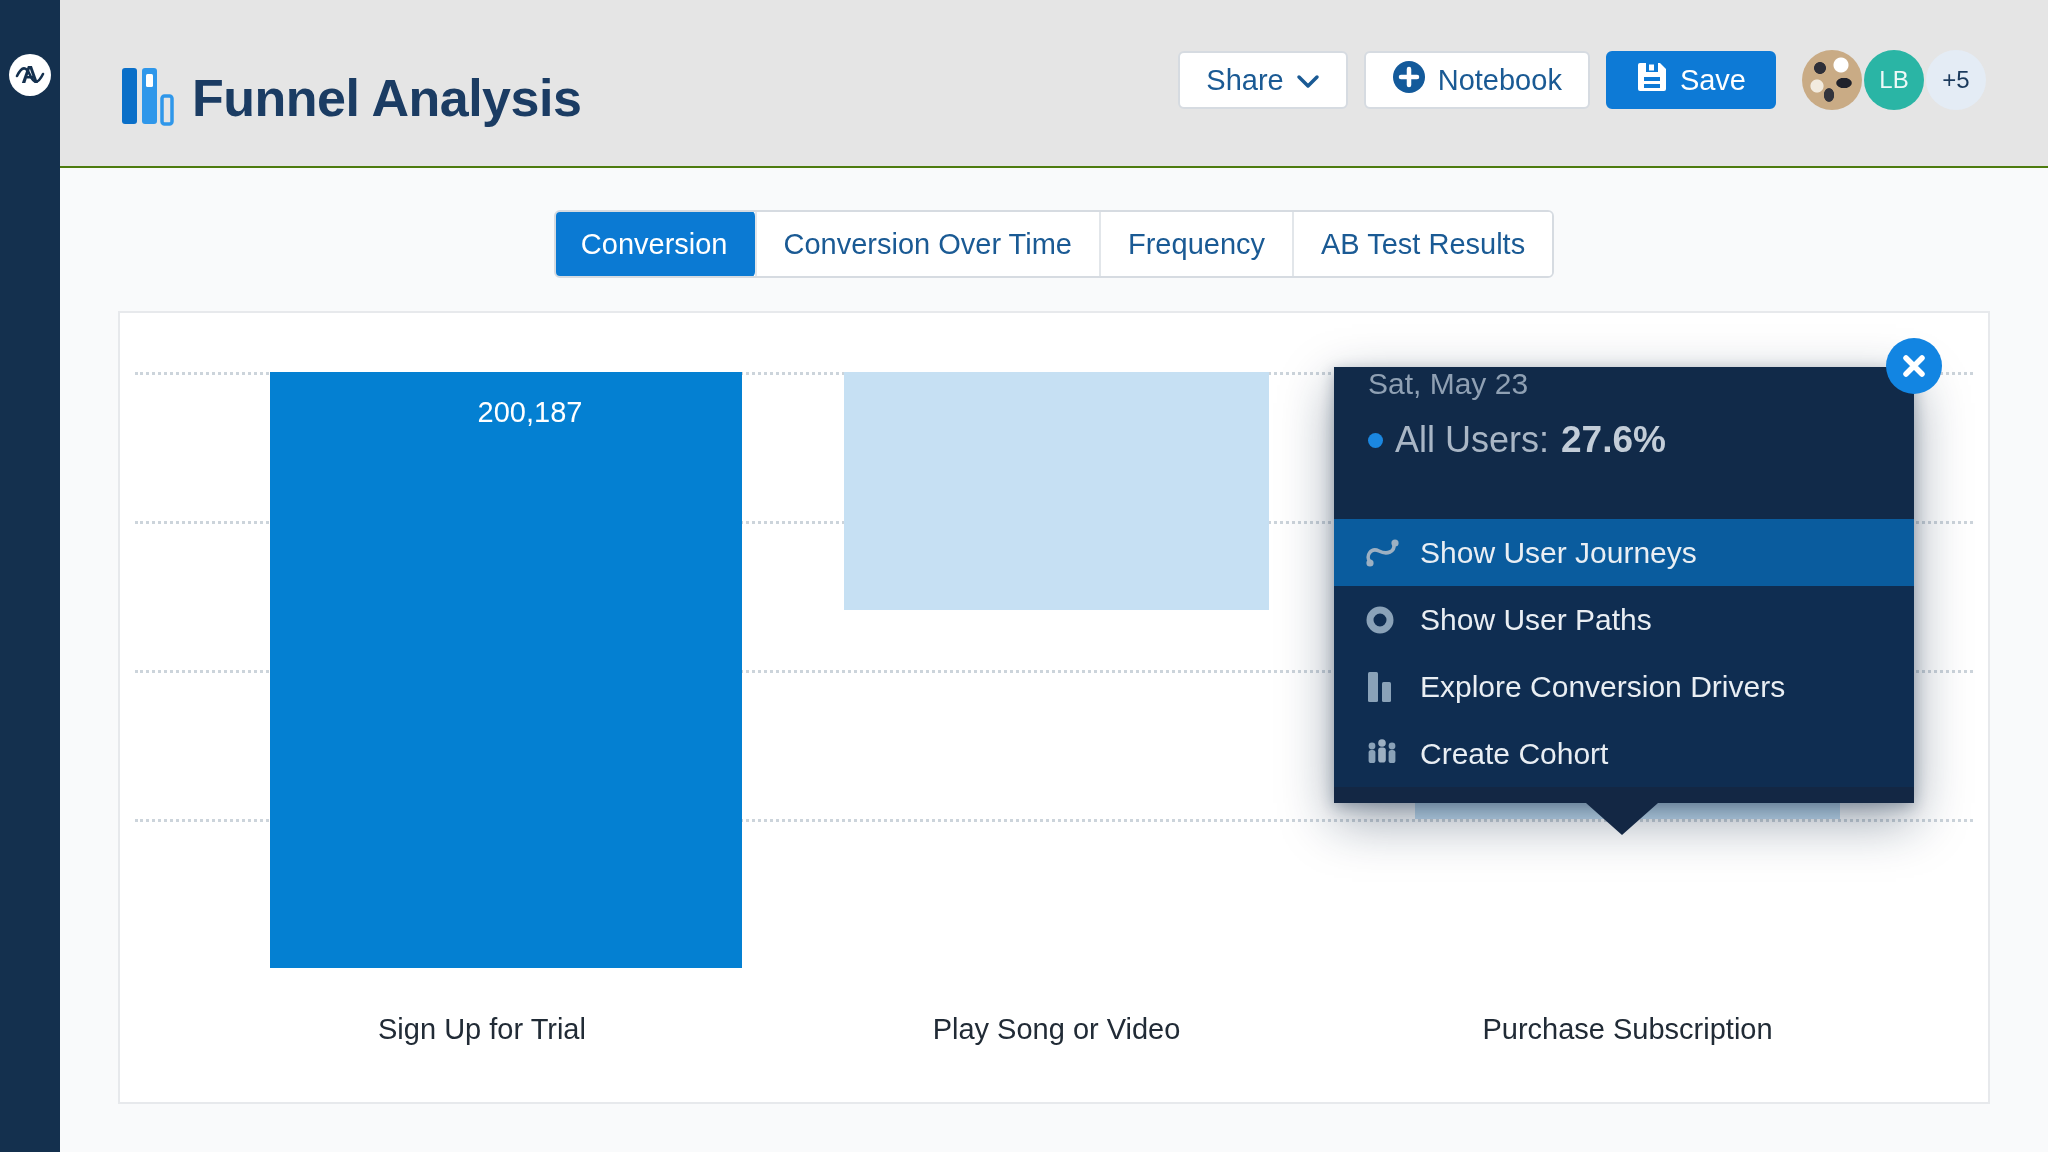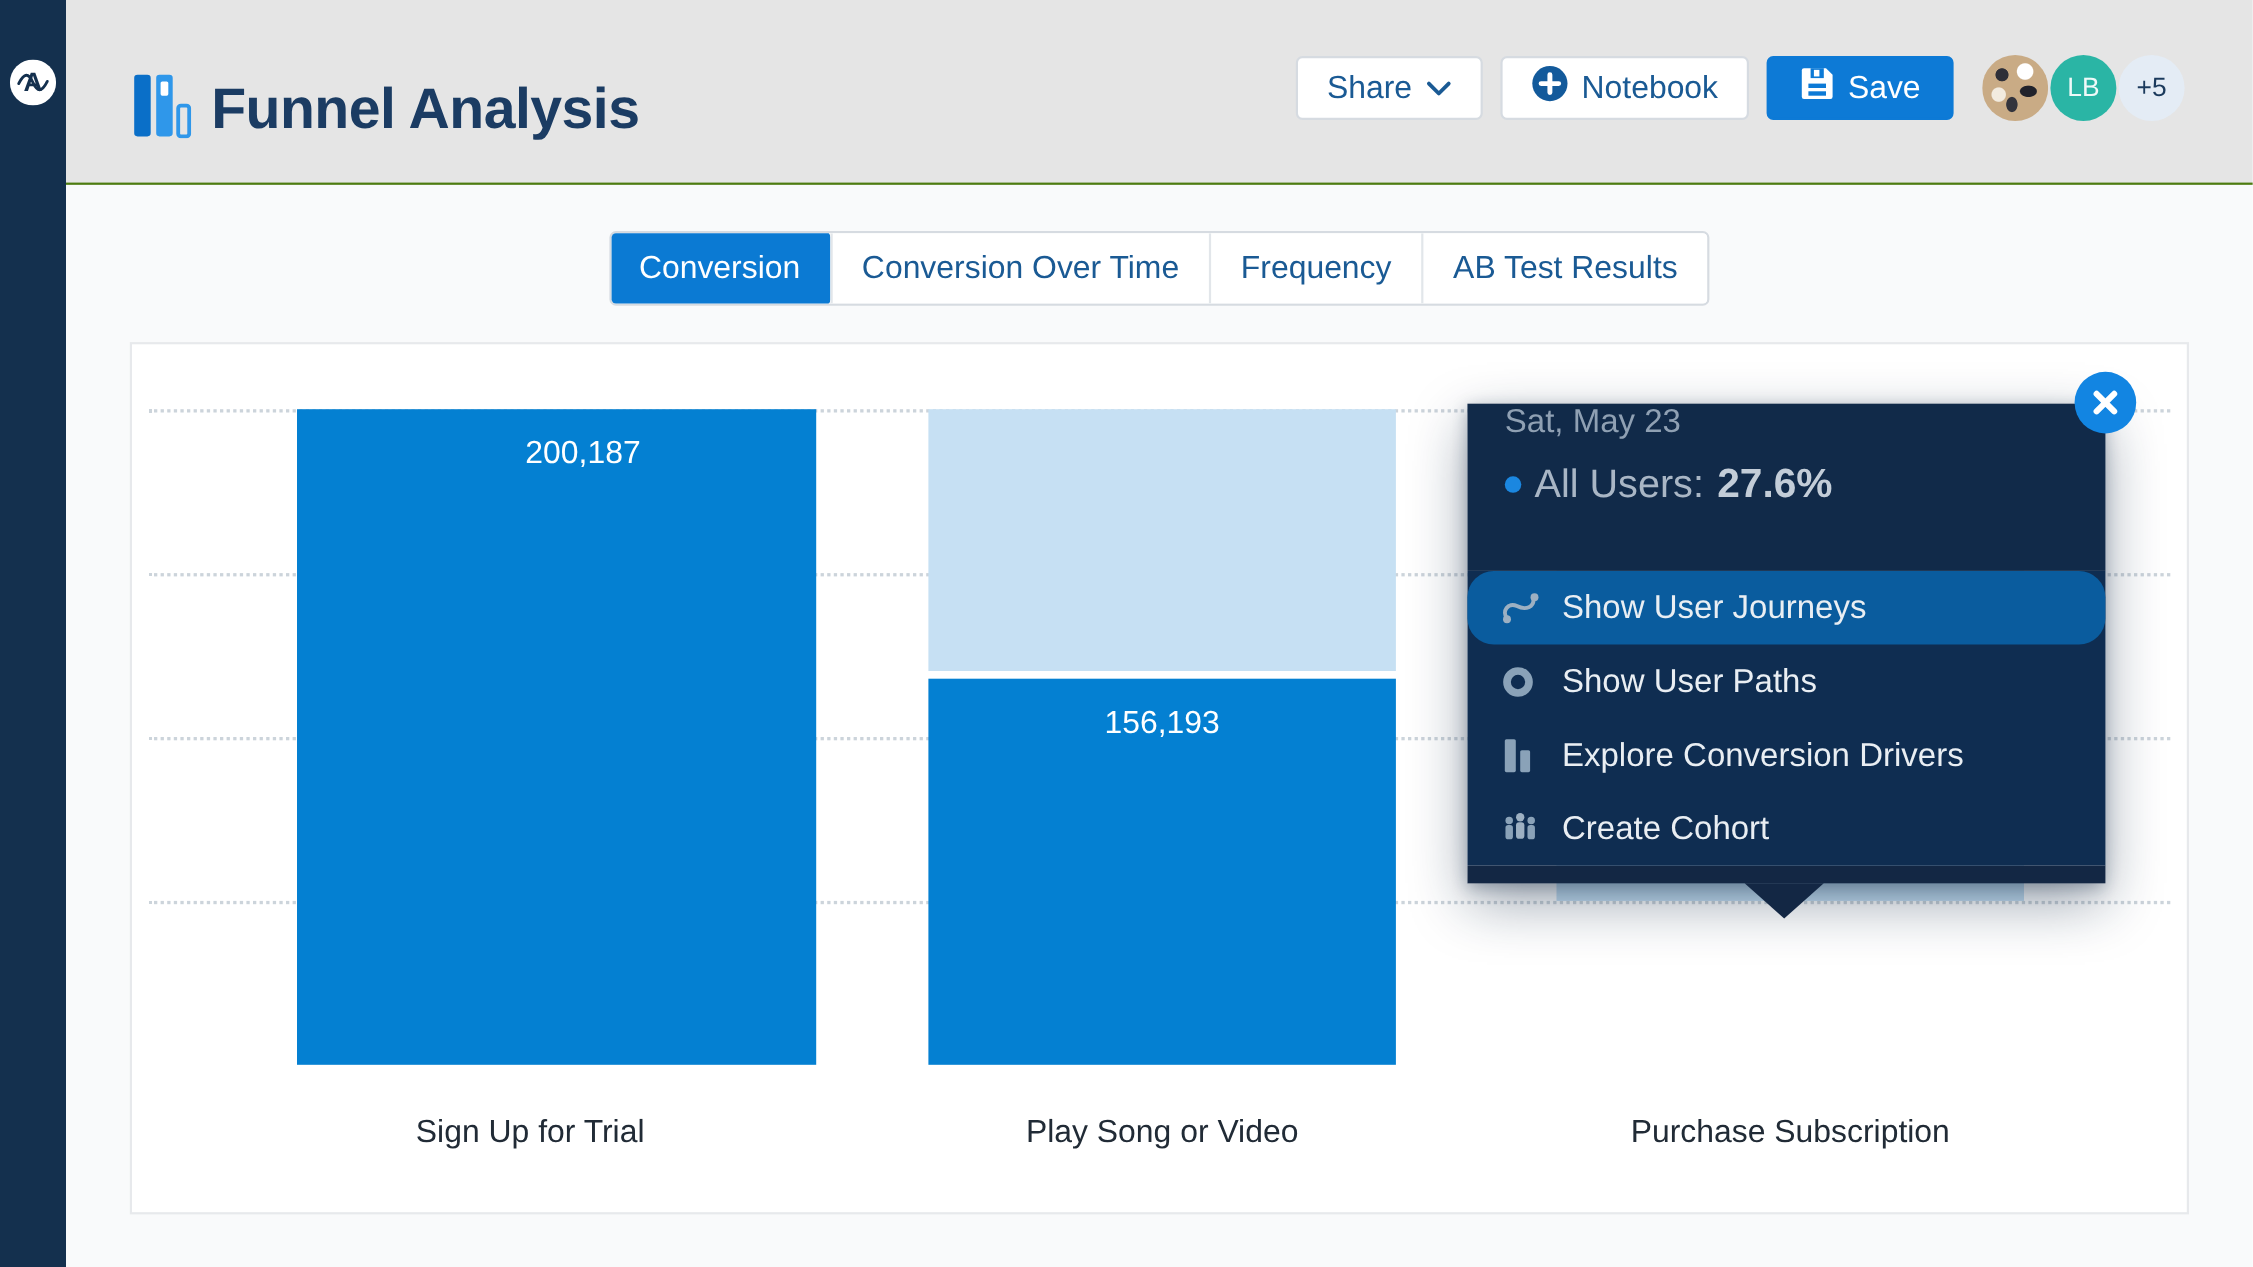--- a/index.html
+++ b/index.html
@@ -53,21 +53,21 @@
   
   .tooltip{position:absolute;left:1334px;top:367px;width:580px;z-index:20;
            box-shadow:0 18px 50px rgba(13,36,62,0.40), 0 4px 14px rgba(13,36,62,0.30);}
   .tt-header{height:152px;background:#112a49;padding:0 34px;box-sizing:border-box;}
   .tt-date{font-size:30px;color:#8fa0b3;}
   .tt-series{margin-top:18px;display:flex;align-items:center;}
   .tt-dot{width:15px;height:15px;border-radius:50%;background:#1b87e0;margin-right:12px;}
   .tt-series-label{font-size:36px;color:#a9b6c5;}
   .tt-series-value{font-size:37px;font-weight:700;color:#c3cdd8;margin-left:12px;}
   .tt-menu{background:#0f2d51;}
-  .tt-item{height:67px;display:flex;align-items:center;padding-left:30px;color:#e9eef3;font-size:30px;cursor:pointer;border-radius:24px;}
+  .tt-item{height:67px;display:flex;align-items:center;padding-left:30px;color:#e9eef3;font-size:30px;cursor:pointer;}
   .tt-item.active{background:#0a5c9e;}
   .tt-icon{width:42px;height:36px;margin-right:14px;display:flex;align-items:center;}
   .tt-footer{height:16px;background:#132744;}
   .tt-caret{position:absolute;left:252px;top:100%;width:0;height:0;
             border-left:36px solid transparent;border-right:36px solid transparent;border-top:32px solid #132744;}
   .close-btn{position:absolute;left:1886px;top:338px;width:56px;height:56px;border-radius:50%;
              background:#1285e2;z-index:25;display:flex;align-items:center;justify-content:center;cursor:pointer;}
 </style>
 </head>
 <body>
@@ -146,23 +146,20 @@
 
   <div class="gridline" style="top: 59px;"></div>
       <div class="gridline" style="top: 208px;"></div>
       <div class="gridline" style="top: 357px;"></div>
       <div class="gridline" style="top: 506px;"></div>
       <div class="bar solid" style="left: 150px; top: 59px; width: 424px; height: 596px; padding-left: 48px;">
         <div class="bar-value">200,187</div>
       </div>
       <div class="cat-label" style="left: 150px; top: 700px; width: 424px;">Sign Up for Trial</div>
       <div class="bar light" style="left: 724px; top: 59px; width: 425px; height: 238px;"></div>
-      <div class="bar solid" style="left: 724px; top: 304px; width: 425px; height: 351px;">
-        <div class="bar-value">156,193</div>
-      </div>
       <div class="cat-label" style="left: 724px; top: 700px; width: 425px;">Play Song or Video</div>
       <div class="bar light" style="left: 1295px; top: 59px; width: 425px; height: 447px;"></div>
       <div class="cat-label" style="left: 1295px; top: 700px; width: 425px;">Purchase Subscription</div>
     </div>
 </div>
 
 <div class="tooltip">
   <div class="tt-header">
     <div class="tt-date">Sat, May 23</div>
     <div class="tt-series">

